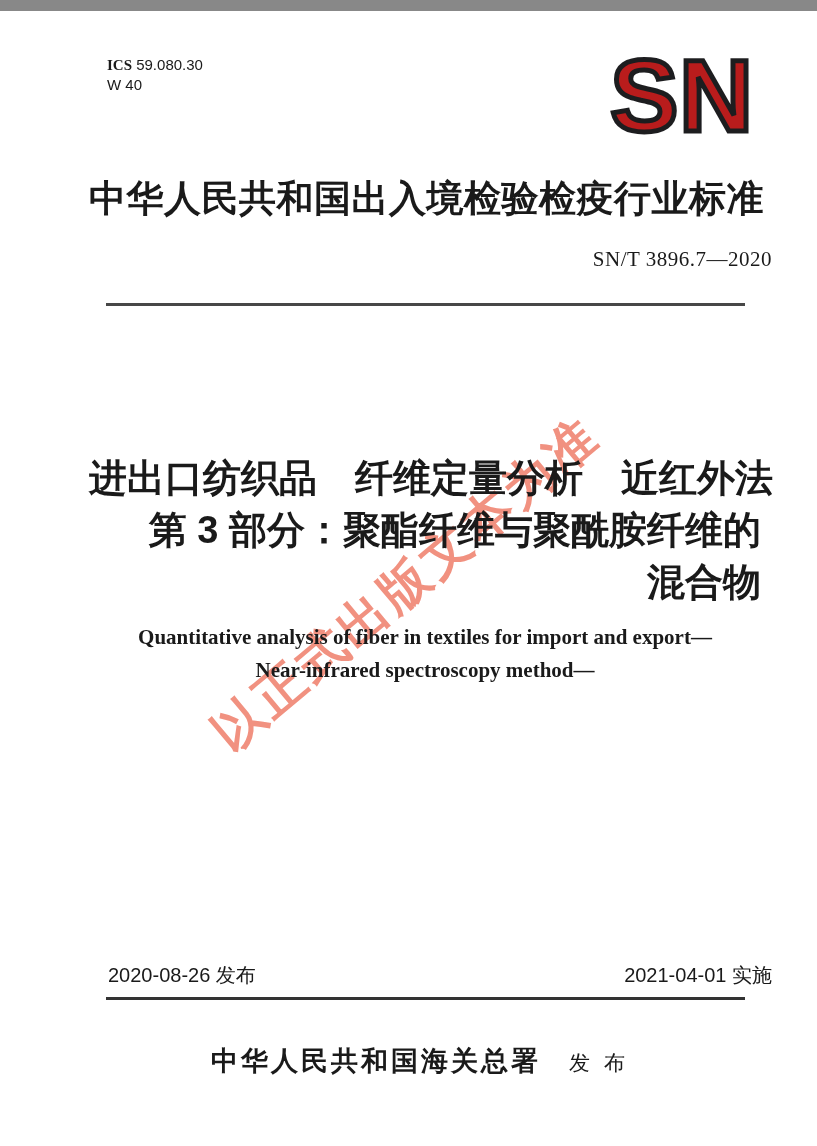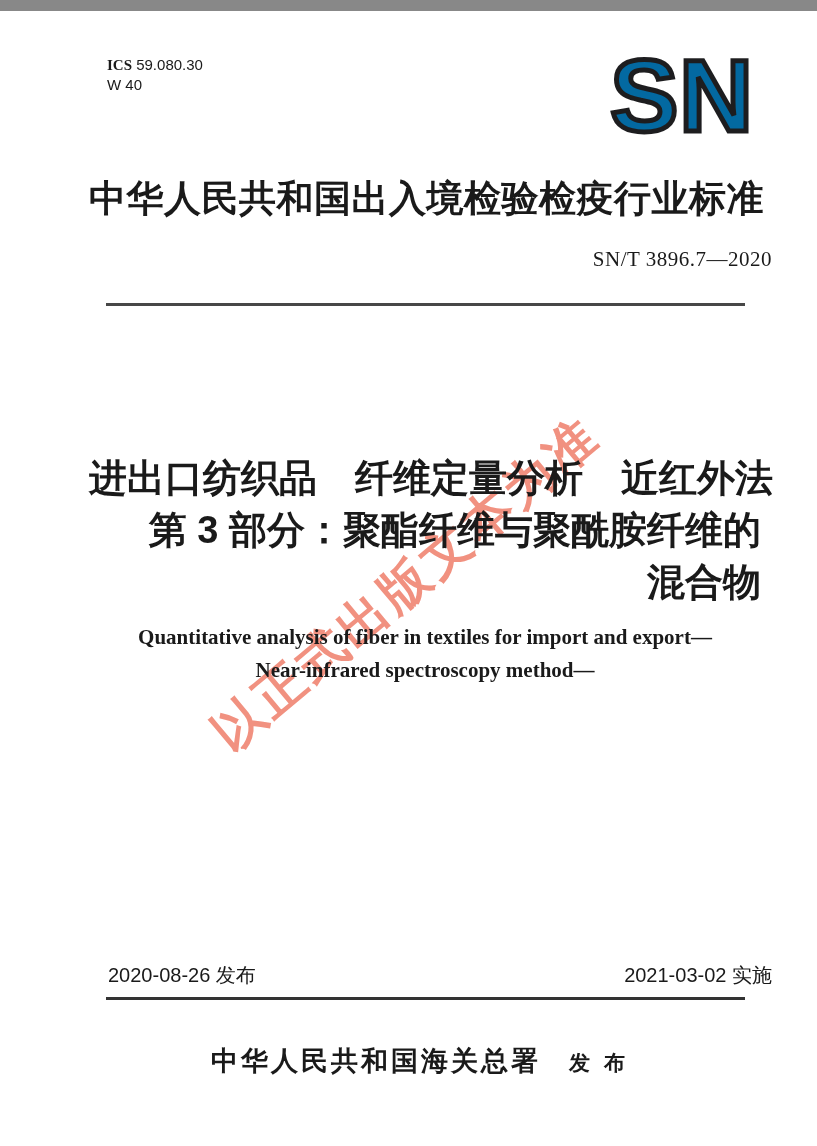--- a/index.html
+++ b/index.html
@@ -31,21 +31,21 @@
   
   .sn-logo {
     position: absolute;
     top: 34px;
     right: 95px;
     font-family: "Liberation Sans", sans-serif;
     font-size: 102px;
     font-weight: 900;
     line-height: 1;
     letter-spacing: 1px;
-    color: #0369a1;
+    color: #b91c1c;
     -webkit-text-stroke: 5px #1d1d1f;
     z-index: 2;
   }
   
   .std-type {
     position: absolute;
     left: 89px;
     top: 163px;
     width: 672px;
     text-align: center;
@@ -145,21 +145,21 @@
     z-index: 2;
   }
   .publisher .pub-name {
     font-family: "Liberation Serif", serif;
     font-weight: 700;
     font-size: 27px;
     letter-spacing: 3px;
   }
   .publisher .pub-label {
     font-family: "Liberation Serif", serif;
-    font-weight: 700;
+    font-weight: 400;
     font-size: 21px;
     letter-spacing: 14px;
     margin-left: 28px;
   }
 </style>
 </head>
 <body>
 
 <div class="page">
 
@@ -183,21 +183,21 @@
     <div>第 3 部分：聚酯纤维与聚酰胺纤维的</div>
     <div>混合物</div>
   </div>
 
   <div class="title-en">
     <div>Quantitative analysis of fiber in textiles for import and export—</div>
     <div>Near-infrared spectroscopy method—</div>
   </div>
 
   <div class="date-issue">2020-08-26 发布</div>
-  <div class="date-impl">2021-03-02 实施</div>
+  <div class="date-impl">2021-04-01 实施</div>
 
   <div class="rule rule-bottom"></div>
 
   <div class="publisher">
     <span class="pub-name">中华人民共和国海关总署</span><span class="pub-label">发布</span>
   </div>
 
 </div>
 
 </body></html>

